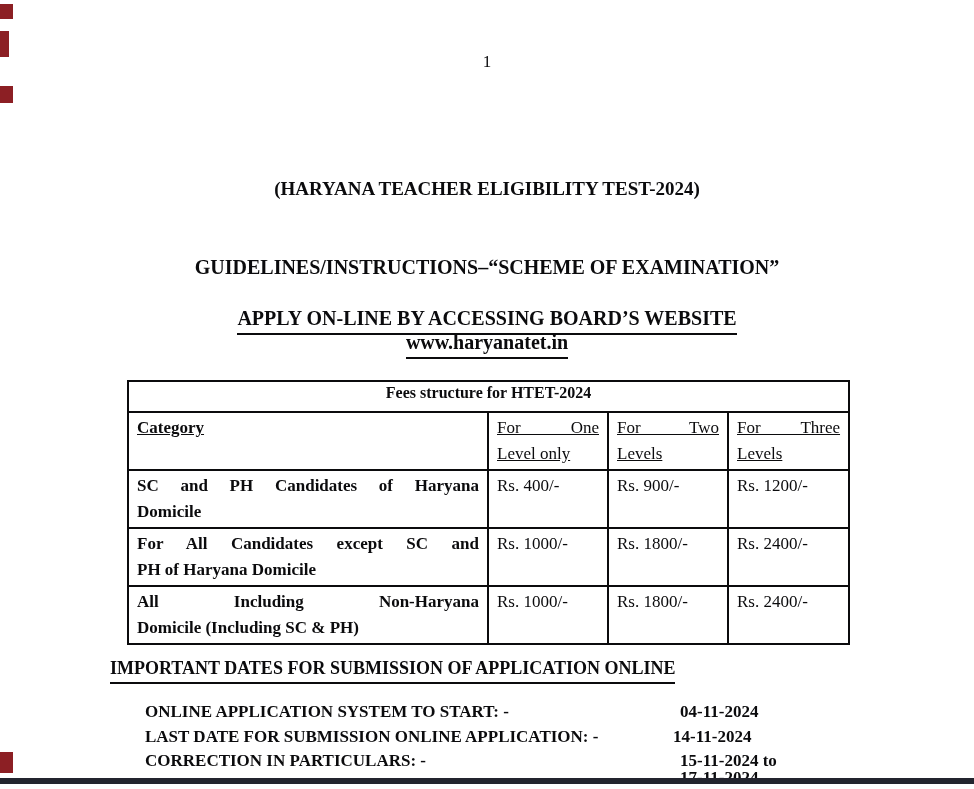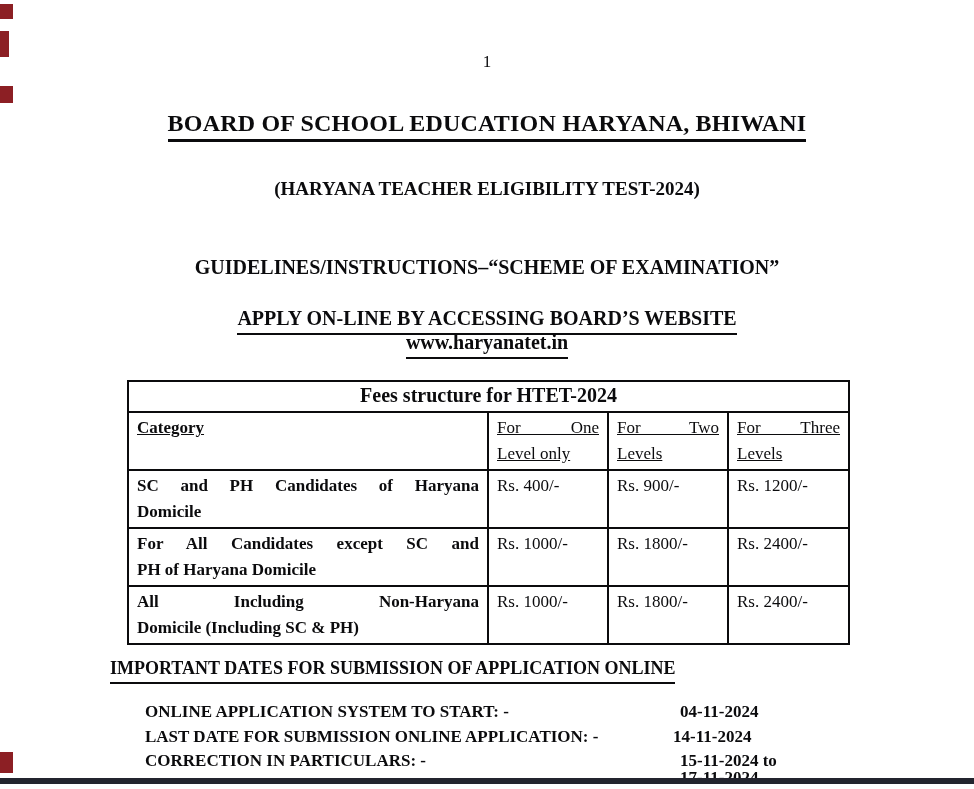--- a/index.html
+++ b/index.html
@@ -21,21 +21,21 @@
   .h-sub   { font-size: 19px; font-weight: bold; }
   .h-mid   { font-size: 20px; font-weight: bold; }
   .u3 { display: inline-block; border-bottom: 3px solid #0b0b0d; padding-bottom: 2px; }
   .u2 { display: inline-block; border-bottom: 2px solid #0b0b0d; padding-bottom: 3px; }
   .quote { font-size: 24px; font-weight: bold; }
 
   
   .fees-wrap { position: absolute; left: 127px; top: 380px; }
   table.fees { border-collapse: collapse; table-layout: fixed; width: 721px; }
   table.fees td { border: 2px solid #0b0b0d; vertical-align: top; padding: 2px 8px; overflow: hidden; }
-  td.t-title { text-align: center; font-weight: bold; font-size: 20px; height: 31px; padding: 2px 0; }
+  td.t-title { text-align: center; font-weight: bold; font-size: 16px; height: 31px; padding: 2px 0; }
   tr.head td { height: 57px; font-size: 17px; line-height: 26px; text-decoration: underline; }
   td.cat-h { font-weight: bold; font-size: 18px; }
   tr.body td { font-size: 17px; line-height: 26px; }
   tr.r1 td { height: 53px; }
   tr.r2 td { height: 55px; }
   tr.r3 td { height: 55px; }
   .cat { font-weight: bold; }
   .jl { text-align: justify; text-align-last: justify; }
 
   
@@ -54,23 +54,20 @@
 </style>
 </head>
 <body>
 
 <div class="page">
 
   <div class="center-line" style="top: 52px;">
     <span class="pg-num">1</span>
   </div>
 
-  <div class="center-line" style="top: 110px;">
-    <span class="h-main u3">BOARD OF SCHOOL EDUCATION HARYANA, BHIWANI</span>
-  </div>
 
   <div class="center-line" style="top: 178px;">
     <span class="h-sub">(HARYANA TEACHER ELIGIBILITY TEST-2024)</span>
   </div>
 
 
   <div class="center-line" style="top: 256px;">
     <span class="h-mid">GUIDELINES/INSTRUCTIONS–“SCHEME OF EXAMINATION”</span>
   </div>
 

